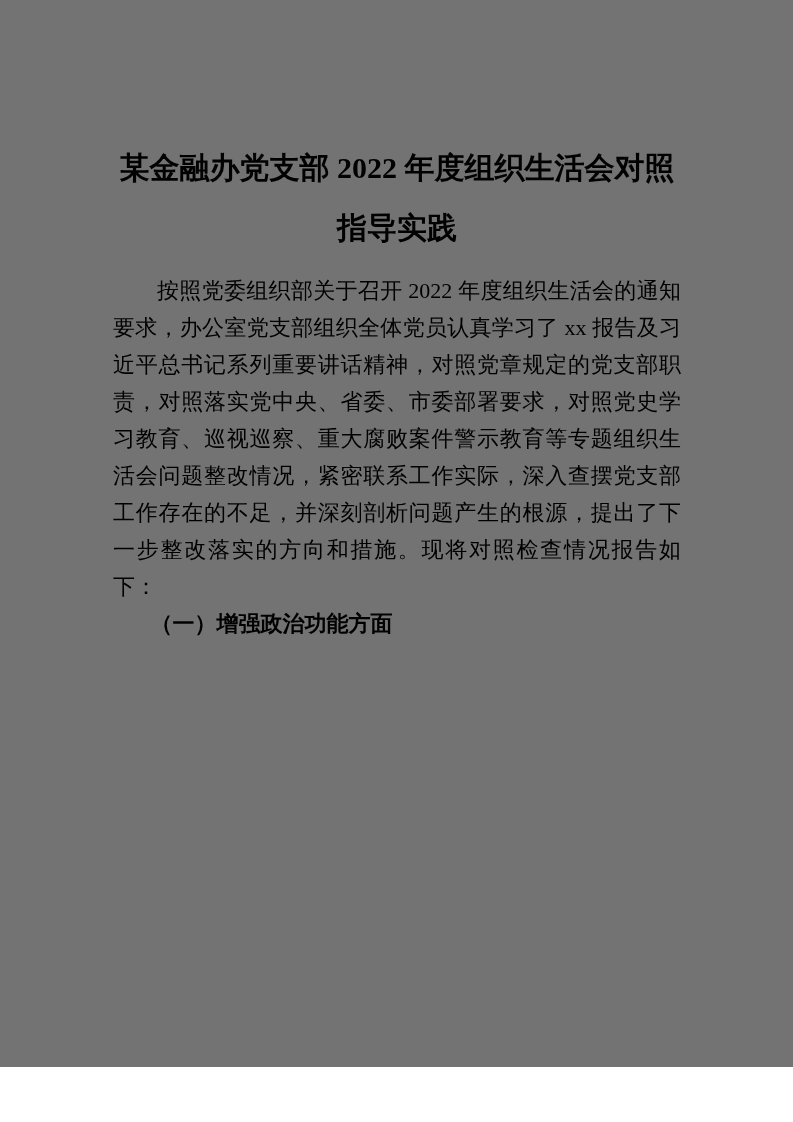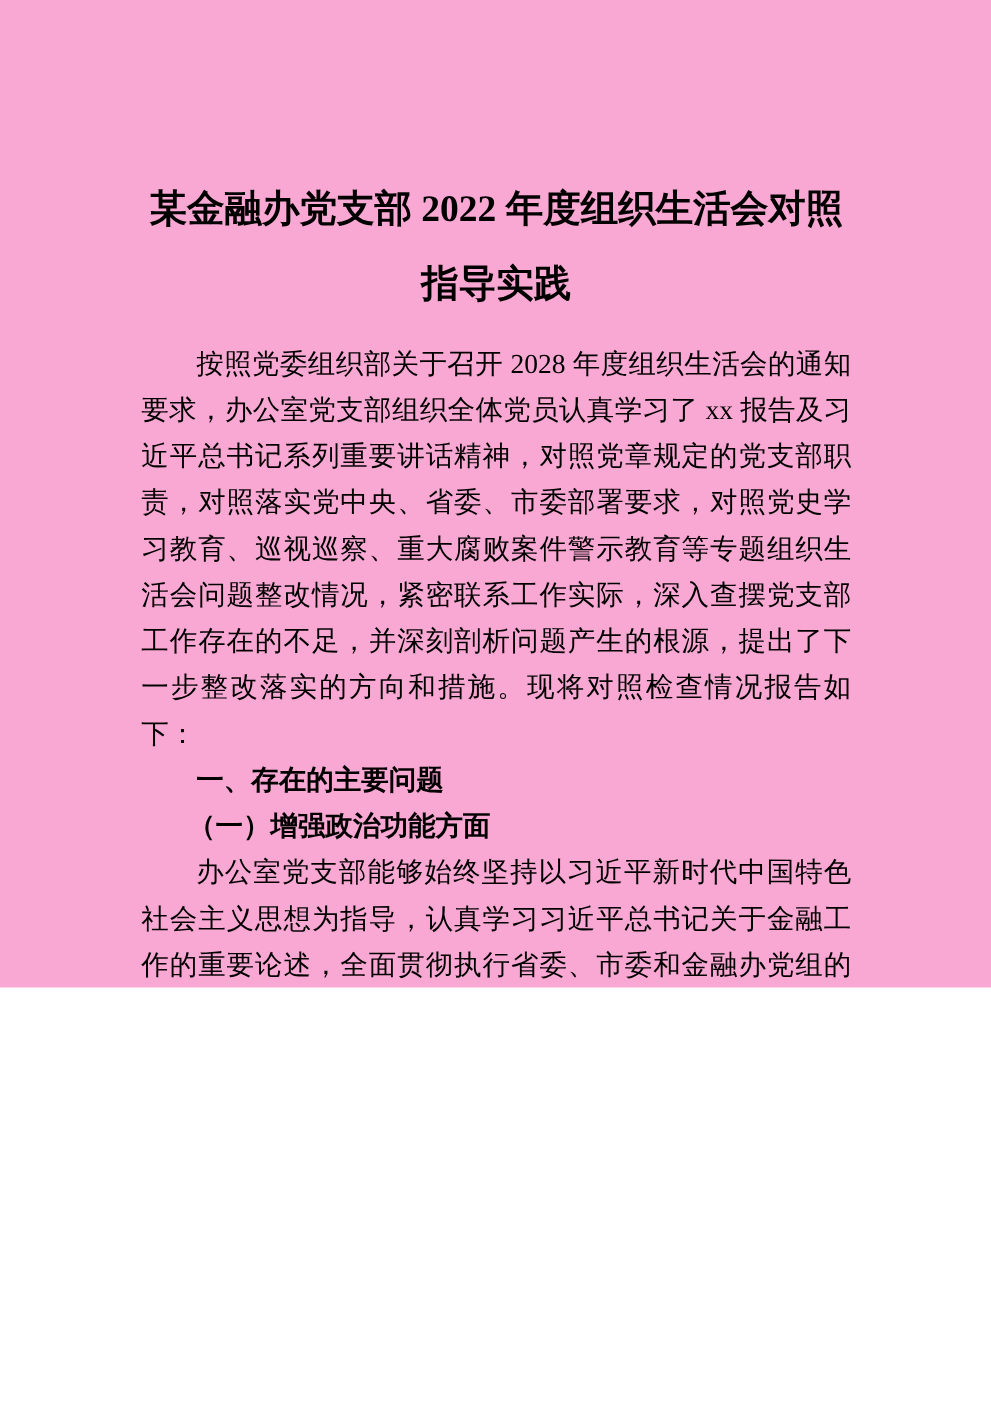--- a/index.html
+++ b/index.html
@@ -10,24 +10,24 @@
   body {
     width: 793px;
     height: 1122px;
     overflow: hidden;
     color: #000000;
     font-family: "Liberation Serif", serif;
   }
   .page {
     box-sizing: border-box;
     width: 793px;
-    height: 790px;
+    height: 1067px;
     padding: 138px 112px 0 113px;
     overflow: hidden;
-    background: #f9a8d4;
+    background: #737373;
   }
   .doc-title {
     font-size: 30px;
     line-height: 60px;
     font-weight: bold;
     text-align: center;
     margin: 0 0 14px 0;
     font-family: "Liberation Serif", serif;
   }
   .para {
@@ -59,22 +59,20 @@
 </head>
 <body>
 
 <div class="page">
 
   <div class="doc-title">
     <div>某金融办党支部 2022 年度组织生活会对照</div>
     <div>指导实践</div>
   </div>
 
-  <p class="para">按照党委组织部关于召开 2028 年度组织生活会的通知要求，办公室党支部组织全体党员认真学习了 xx 报告及习近平总书记系列重要讲话精神，对照党章规定的党支部职责，对照落实党中央、省委、市委部署要求，对照党史学习教育、巡视巡察、重大腐败案件警示教育等专题组织生活会问题整改情况，紧密联系工作实际，深入查摆党支部工作存在的不足，并深刻剖析问题产生的根源，提出了下一步整改落实的方向和措施。现将对照检查情况报告如下：</p>
+  <p class="para">按照党委组织部关于召开 2022 年度组织生活会的通知要求，办公室党支部组织全体党员认真学习了 xx 报告及习近平总书记系列重要讲话精神，对照党章规定的党支部职责，对照落实党中央、省委、市委部署要求，对照党史学习教育、巡视巡察、重大腐败案件警示教育等专题组织生活会问题整改情况，紧密联系工作实际，深入查摆党支部工作存在的不足，并深刻剖析问题产生的根源，提出了下一步整改落实的方向和措施。现将对照检查情况报告如下：</p>
 
-  <p class="heading-1">一、存在的主要问题</p>
 
   <p class="heading-2">（一）增强政治功能方面</p>
 
-  <p class="para">办公室党支部能够始终坚持以习近平新时代中国特色社会主义思想为指导，认真学习习近平总书记关于金融工作的重要论述，全面贯彻执行省委、市委和金融办党组的决策部署，但是在对标对表和工作成效上还存在差距。</p>
 
 
 </div>
 
 </body></html>

